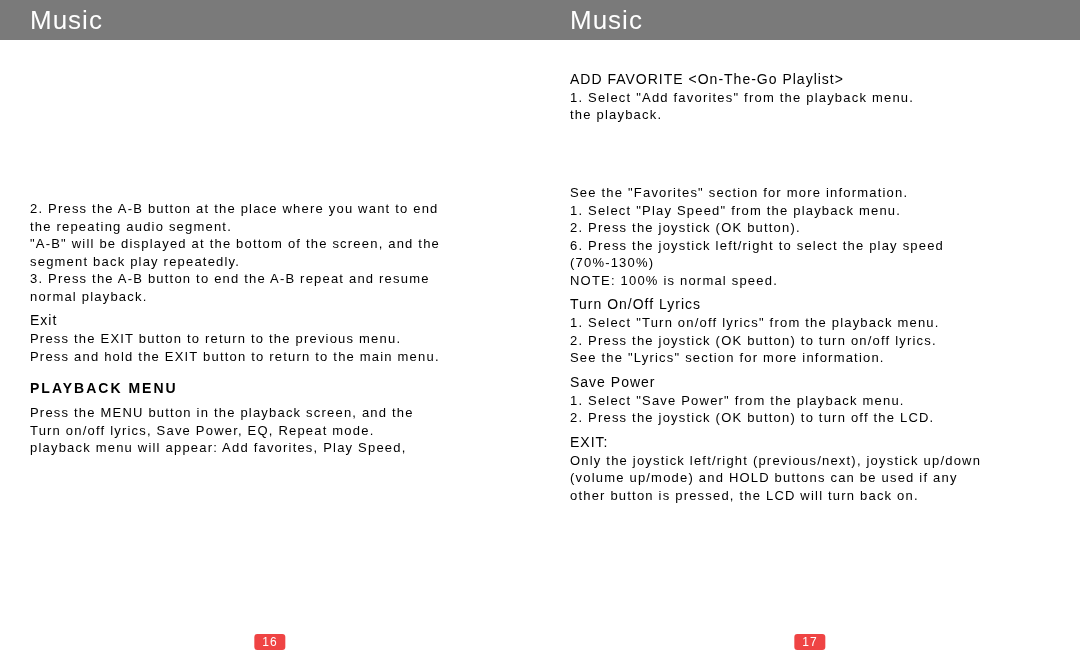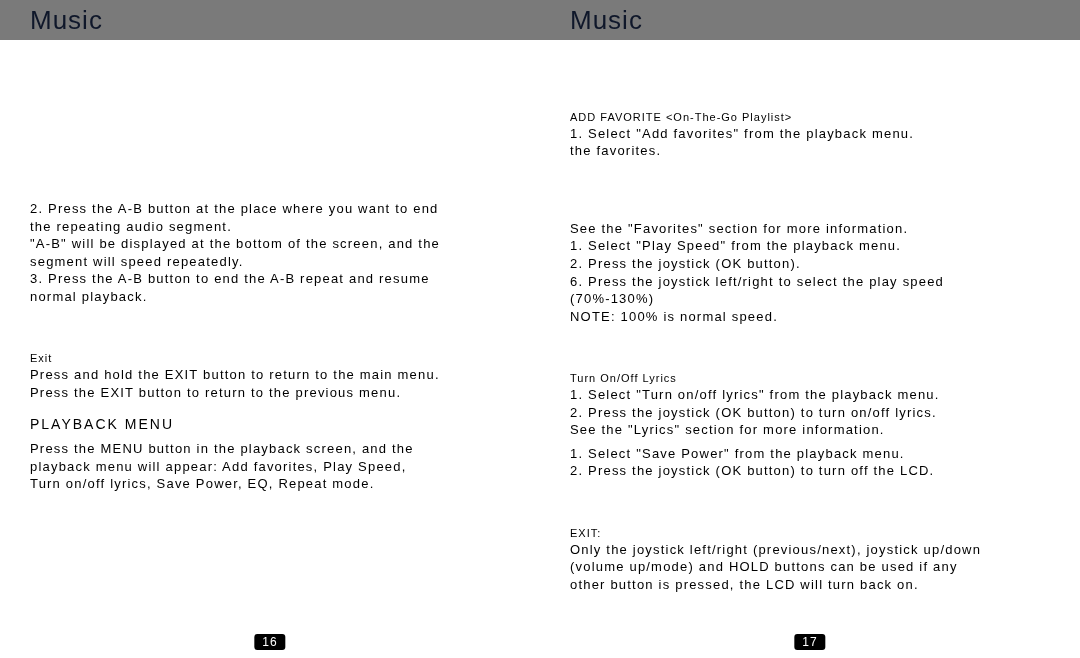--- a/index.html
+++ b/index.html
@@ -1,79 +1,80 @@
 <!DOCTYPE html>
 <html><head>
 <meta charset="utf-8">
 <style>
   * { margin: 0; padding: 0; box-sizing: border-box; }
   html, body { width: 1080px; height: 658px; font-family: Arial, Helvetica, sans-serif; background: #fff; color: #000; }
   .spread { display: flex; width: 1080px; height: 658px; }
   .page { width: 540px; height: 658px; position: relative; padding: 0 30px 0 30px; }
   .header-bar { position: absolute; top: 0; left: 0; right: 0; height: 40px; background: #7a7a7a; display: flex; align-items: center; padding-left: 30px; }
-  .header-title { color: #0f172a; font-size: 26px; letter-spacing: 1px; }
+  .header-title { color: #ffffff; font-size: 26px; letter-spacing: 1px; }
   .content { position: absolute; top: 70px; left: 30px; right: 20px; bottom: 40px; font-size: 13px; line-height: 1.35; letter-spacing: 1.2px; }
   .para { margin: 0; }
-  .section-heading { font-size: 14px; letter-spacing: 2px; font-weight: normal; margin-top: 14px; margin-bottom: 6px; }
+  .section-heading { font-size: 14px; letter-spacing: 2px; font-weight: bold; margin-top: 14px; margin-bottom: 6px; }
   .gap { height: 6px; }
   .big-gap { height: 130px; }
   .mid-gap { height: 60px; }
-  .page-num { position: absolute; bottom: 8px; left: 50%; transform: translateX(-50%); background: #000000; color: #fff; font-size: 12px; padding: 1px 8px 1px 8px; border-radius: 3px; letter-spacing: 1px; }
-  .sub-title { font-size: 11px; letter-spacing: 1px; margin-top: 40px; }
+  .page-num { position: absolute; bottom: 8px; left: 50%; transform: translateX(-50%); background: #ef4444; color: #fff; font-size: 12px; padding: 1px 8px 1px 8px; border-radius: 3px; letter-spacing: 1px; }
+  .sub-title { font-size: 14px; letter-spacing: 1px; }
 </style>
 </head>
 <body>
 
 <div class="spread">
 
   <div class="page">
     <div class="header-bar">
       <span class="header-title">Music</span>
     </div>
     <div class="content">
       <div class="big-gap"></div>
       <p class="para">2. Press the A-B button at the place where you want to end</p>
       <p class="para">    the repeating audio segment.</p>
       <p class="para">    "A-B" will be displayed at the bottom of the screen, and the</p>
-      <p class="para">    segment will speed repeatedly.</p>
+      <p class="para">    segment back play repeatedly.</p>
       <p class="para">3. Press the A-B button to end the A-B repeat and resume</p>
       <p class="para">    normal playback.</p>
       <div class="gap"></div>
       <p class="sub-title">Exit</p>
+      <p class="para">   Press the EXIT button to return to the previous menu.</p>
       <p class="para">   Press and hold the EXIT button to return to the main menu.</p>
-      <p class="para">   Press the EXIT button to return to the previous menu.</p>
       <p class="section-heading">PLAYBACK MENU</p>
       <p class="para">   Press the MENU button in the playback screen, and the</p>
+      <p class="para">   Turn on/off lyrics, Save Power, EQ, Repeat mode.</p>
       <p class="para">   playback menu will appear: Add favorites, Play Speed,</p>
-      <p class="para">   Turn on/off lyrics, Save Power, EQ, Repeat mode.</p>
     </div>
     <div class="page-num">16</div>
   </div>
 
   <div class="page">
     <div class="header-bar">
       <span class="header-title">Music</span>
     </div>
     <div class="content">
       <p class="sub-title">ADD FAVORITE &lt;On-The-Go Playlist&gt;</p>
       <p class="para">1. Select "Add favorites" from the playback menu.</p>
-      <p class="para">    the favorites.</p>
+      <p class="para">    the playback.</p>
       <div class="mid-gap"></div>
       <p class="para">See the "Favorites" section for more information.</p>
       <p class="para">1. Select "Play Speed" from the playback menu.</p>
       <p class="para">2. Press the joystick (OK button).</p>
       <p class="para">6. Press the joystick left/right to select the play speed</p>
       <p class="para">    (70%-130%)</p>
       <p class="para">NOTE: 100% is normal speed.</p>
       <div class="gap"></div>
       <p class="sub-title">Turn On/Off Lyrics</p>
       <p class="para">1. Select "Turn on/off lyrics" from the playback menu.</p>
       <p class="para">2. Press the joystick (OK button) to turn on/off lyrics.</p>
       <p class="para">See the "Lyrics" section for more information.</p>
       <div class="gap"></div>
+      <p class="sub-title">Save Power</p>
       <p class="para">1. Select "Save Power" from the playback menu.</p>
       <p class="para">2. Press the joystick (OK button) to turn off the LCD.</p>
       <div class="gap"></div>
       <p class="sub-title">EXIT:</p>
       <p class="para">Only the joystick left/right (previous/next), joystick up/down</p>
       <p class="para">(volume up/mode) and HOLD buttons can be used if any</p>
       <p class="para">other button is pressed, the LCD will turn back on.</p>
     </div>
     <div class="page-num">17</div>
   </div>

